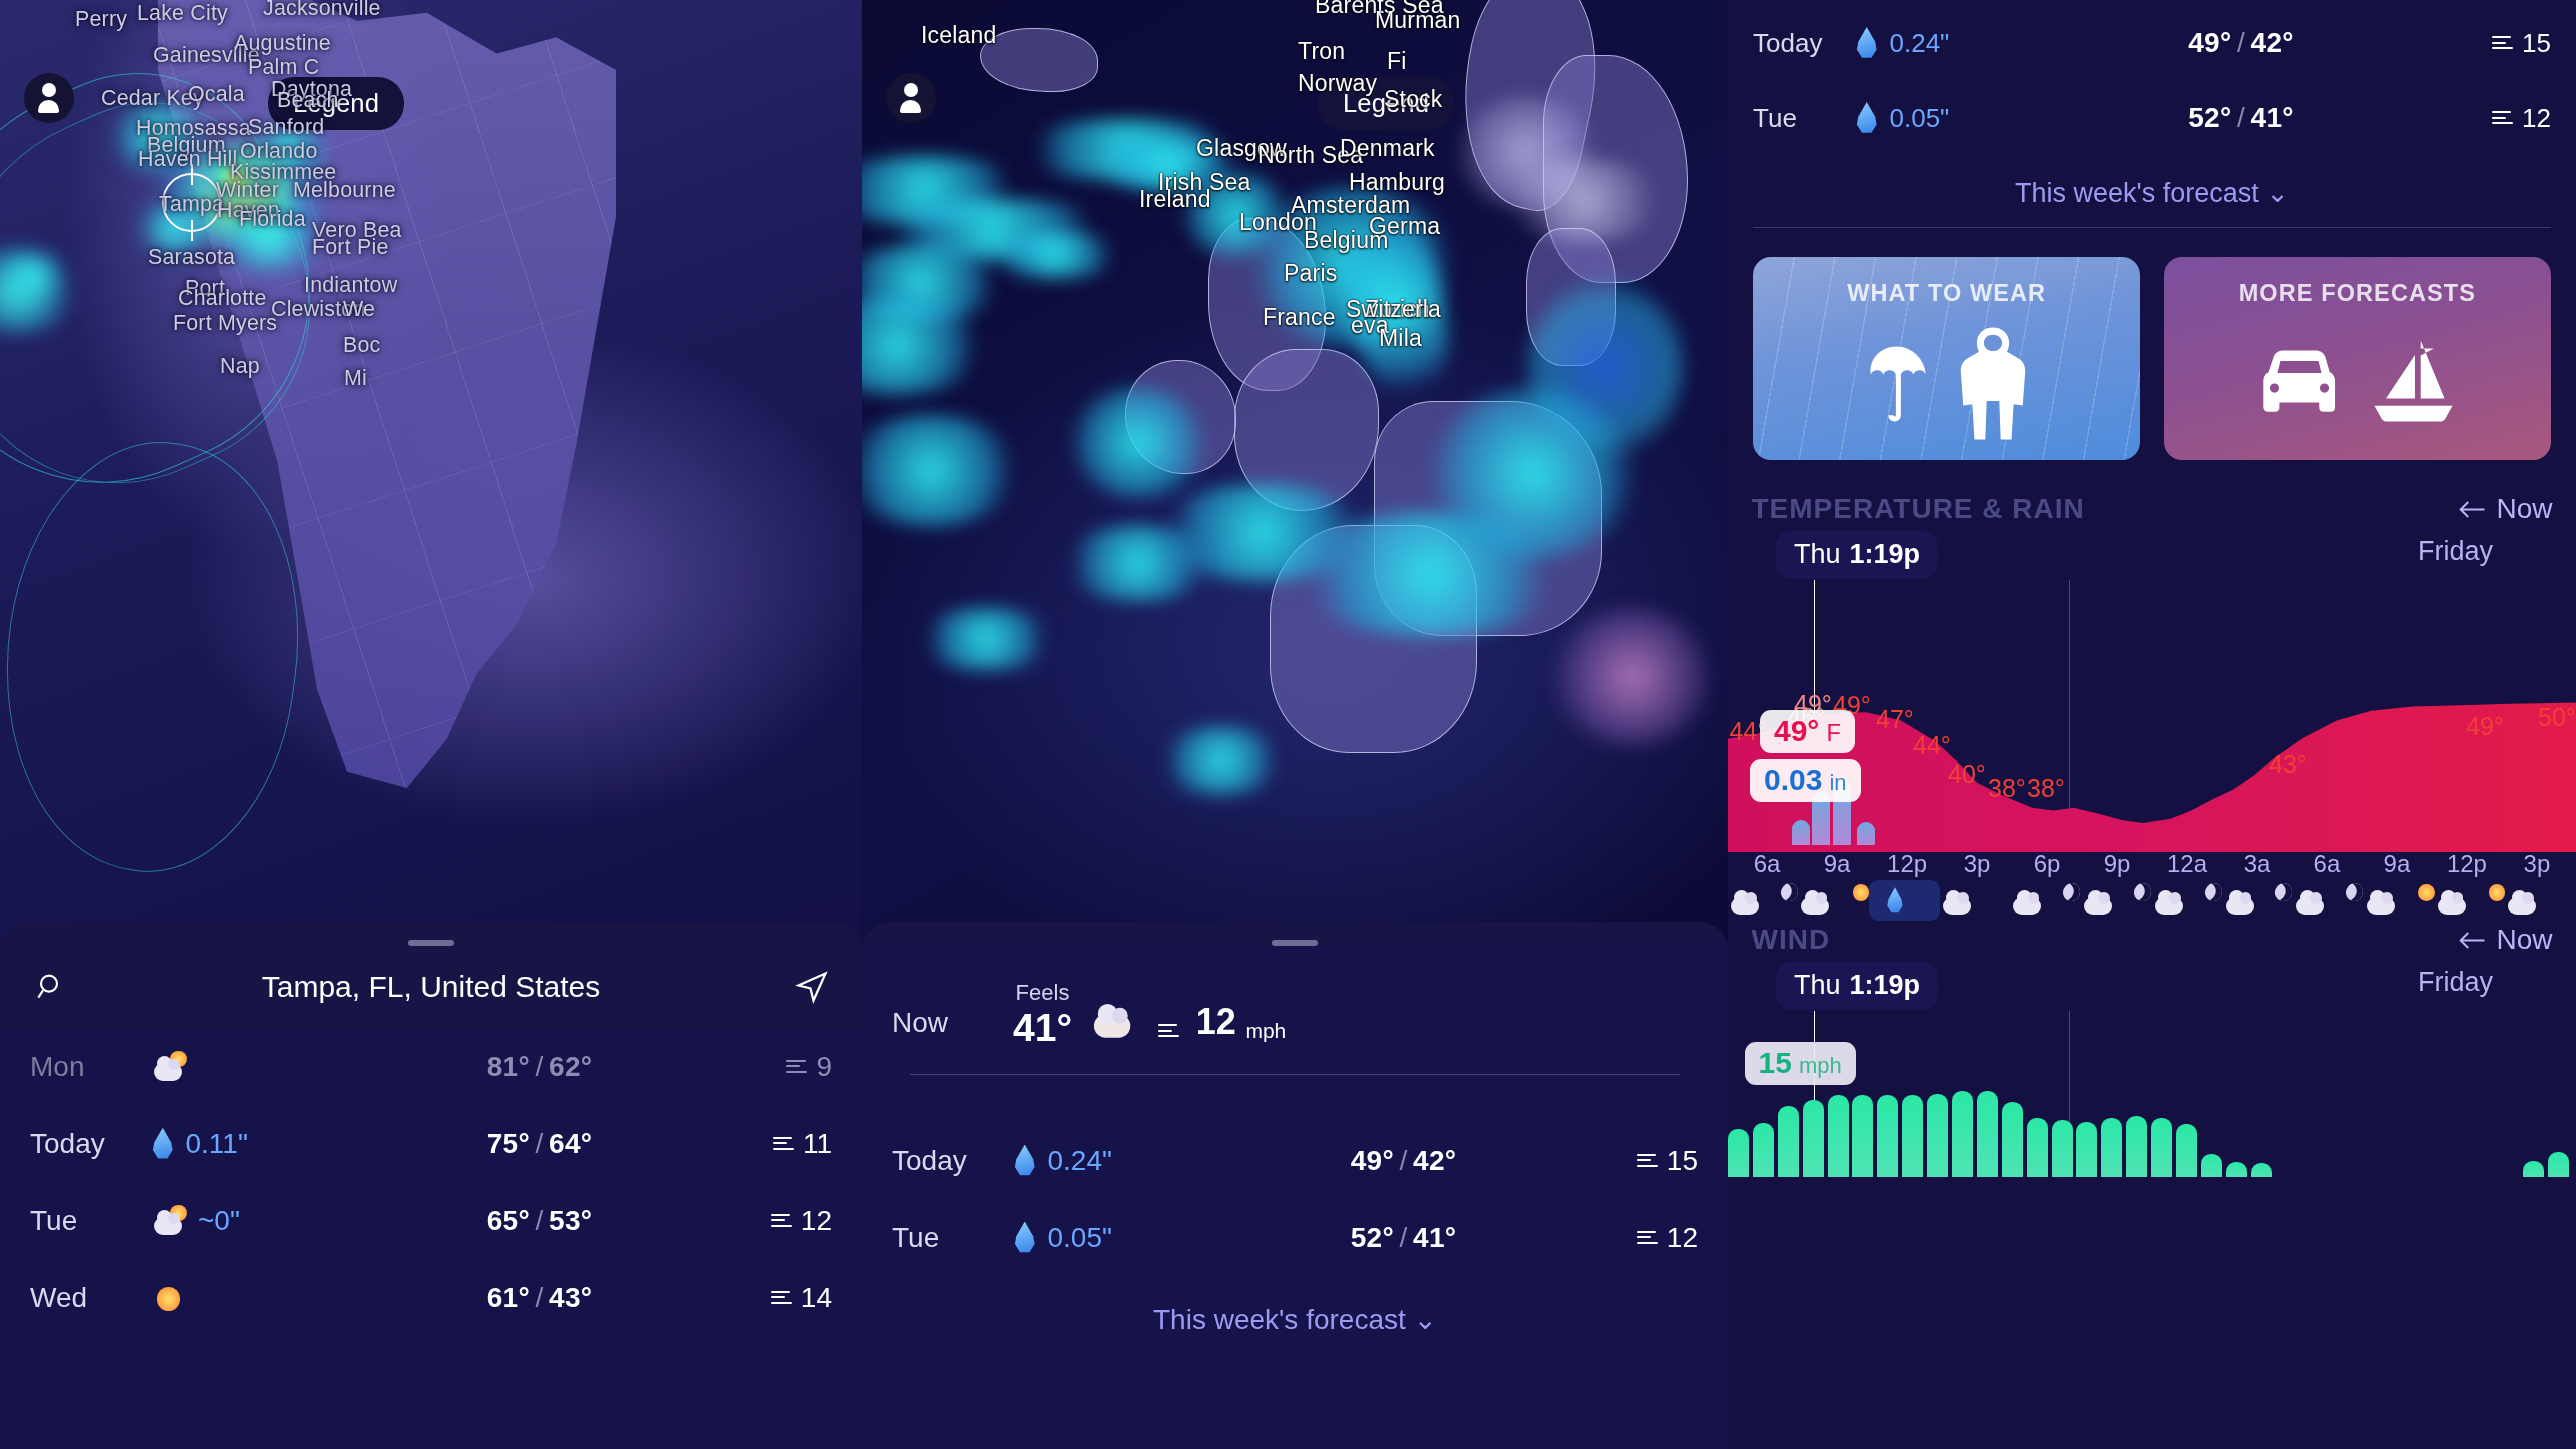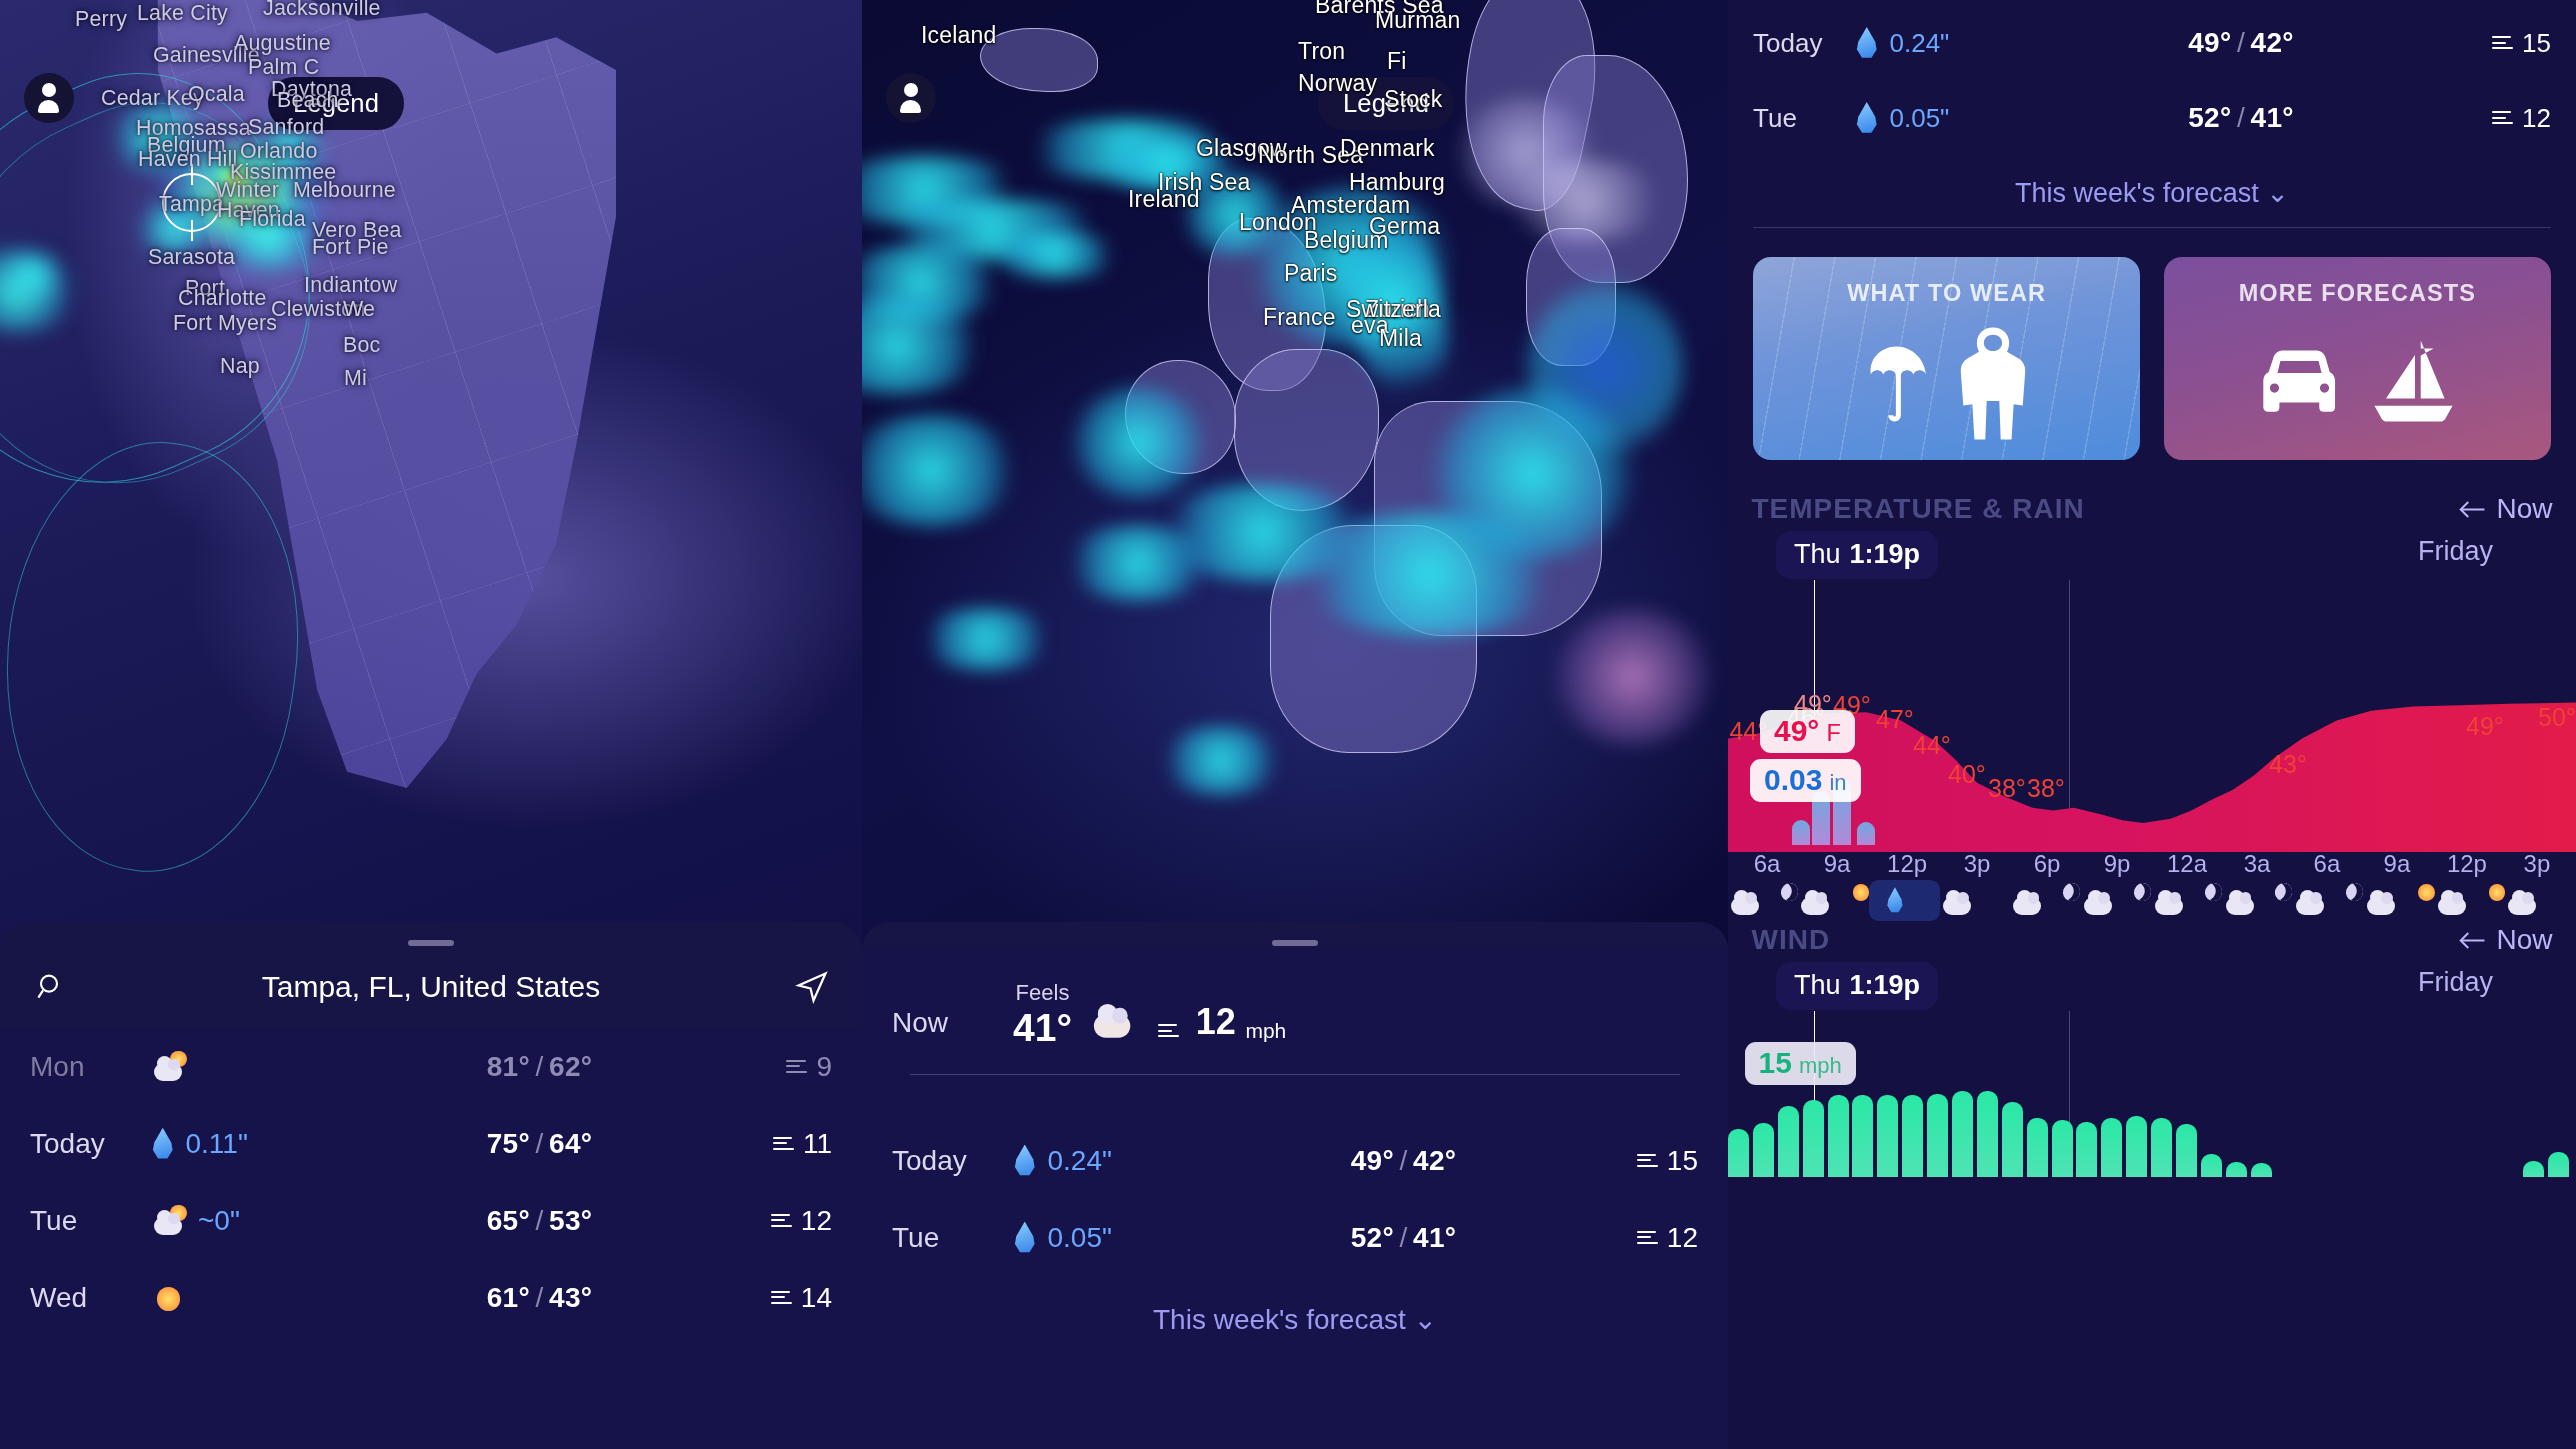--- a/index.html
+++ b/index.html
@@ -455,21 +455,21 @@
         <div class="mlabel white" style="left: 513px; top: 7px;">Murman</div>
         <div class="mlabel white" style="left: 436px; top: 38px;">Tron</div>
         <div class="mlabel white" style="left: 525px; top: 48px;">Fi</div>
         <div class="mlabel white" style="left: 436px; top: 70px;">Norway</div>
         <div class="mlabel white" style="left: 522px; top: 86px;">Stock</div>
         <div class="mlabel white" style="left: 334px; top: 135px;">Glasgow</div>
         <div class="mlabel white" style="left: 396px; top: 142px;">North Sea</div>
         <div class="mlabel white" style="left: 478px; top: 135px;">Denmark</div>
         <div class="mlabel white" style="left: 296px; top: 169px;">Irish Sea</div>
         <div class="mlabel white" style="left: 487px; top: 169px;">Hamburg</div>
-        <div class="mlabel white" style="left: 266px; top: 186px;">Ireland</div>
+        <div class="mlabel white" style="left: 277px; top: 186px;">Ireland</div>
         <div class="mlabel white" style="left: 429px; top: 192px;">Amsterdam</div>
         <div class="mlabel white" style="left: 377px; top: 209px;">London</div>
         <div class="mlabel white" style="left: 507px; top: 213px;">Germa</div>
         <div class="mlabel white" style="left: 442px; top: 227px;">Belgium</div>
         <div class="mlabel white" style="left: 422px; top: 260px;">Paris</div>
         <div class="mlabel white" style="left: 503px; top: 296px;">Zurich</div>
         <div class="mlabel white" style="left: 484px; top: 296px;">Switzerla</div>
         <div class="mlabel white" style="left: 401px; top: 304px;">France</div>
         <div class="mlabel white" style="left: 489px; top: 312px;">eva</div>
         <div class="mlabel white" style="left: 517px; top: 325px;">Mila</div>

